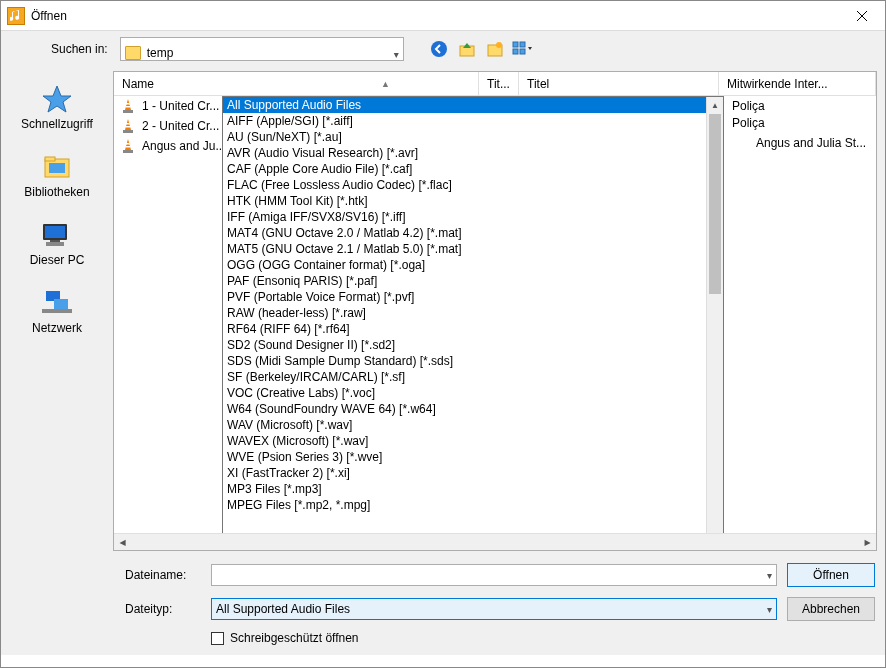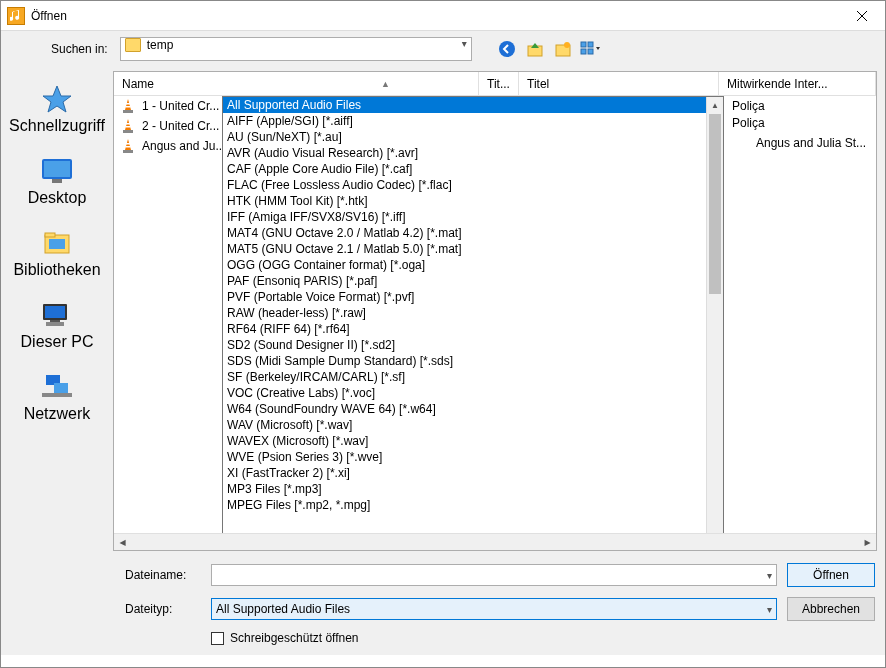--- a/index.html
+++ b/index.html
@@ -5,31 +5,31 @@
 * { box-sizing: border-box; margin: 0; padding: 0; font-family: "Segoe UI", Tahoma, sans-serif; font-size: 12px; }
 body { background: #fff; width: 886px; height: 668px; overflow: hidden; border: 1px solid #888; }
 
 .titlebar { height: 30px; display: flex; align-items: center; padding: 0 0 0 6px; background: #fff; border-bottom: 1px solid #ddd; }
 .titlebar .app-icon { width: 18px; height: 18px; background: #f7a823; border: 1px solid #c77c00; display: flex; align-items: center; justify-content: center; color: #fff; font-size: 10px; margin-right: 6px; }
 .titlebar .title { flex: 1; }
 .titlebar .close { width: 46px; height: 30px; display: flex; align-items: center; justify-content: center; cursor: pointer; }
 
 .toolbar { height: 36px; display: flex; align-items: center; padding: 4px 24px 4px 50px; gap: 6px; background: #f0f0f0; }
 .toolbar .label { margin-right: 6px; }
-.toolbar .folder-dd { display: flex; align-items: flex-start; border: 1px solid #adadad; background: #fff; height: 24px; width: 352px; padding: 0 4px; }
+.toolbar .folder-dd { display: flex; align-items: flex-end; border: 1px solid #adadad; background: #fff; height: 24px; width: 284px; padding: 0 4px; }
 .toolbar .folder-dd .folder-ico { width: 16px; height: 14px; background: #ffd96a; border: 1px solid #d1a12b; border-radius: 1px; margin-right: 6px; }
 .toolbar .folder-dd span.txt { flex: 1; }
 .toolbar .folder-dd .chev { font-size: 10px; color: #555; }
 .toolbar .nav-btn { width: 22px; height: 22px; display: flex; align-items: center; justify-content: center; cursor: pointer; }
 
 .main { display: flex; height: 488px; background: #f0f0f0; }
 .sidebar { width: 112px; display: flex; flex-direction: column; align-items: center; padding-top: 12px; gap: 12px; }
 .sidebar .place { display: flex; flex-direction: column; align-items: center; gap: 2px; cursor: pointer; width: 100%; padding: 4px 0; }
 .sidebar .place .ico { width: 36px; height: 32px; display: flex; align-items: center; justify-content: center; }
-.sidebar .place .lbl { font-size: 16px; color: #000; }
+.sidebar .place .lbl { font-size: 12px; color: #000; }
 
 .filearea { flex: 1; background: #fff; border: 1px solid #adadad; margin: 4px 8px 4px 0; position: relative; display: flex; flex-direction: column; }
 .colheaders { display: flex; border-bottom: 1px solid #e0e0e0; height: 24px; align-items: center; }
 .colheaders .col { padding: 0 8px; height: 100%; display: flex; align-items: center; border-right: 1px solid #e0e0e0; }
 .col.name { width: 365px; justify-content: space-between; }
 .col.tit { width: 40px; }
 .col.titel { width: 200px; }
 .col.mitw { flex: 1; }
 
 .filelist { flex: 1; overflow: hidden; position: relative; }
@@ -118,30 +118,20 @@
 
 <div class="main">
   <div class="sidebar">
     <div class="place">
       <div class="ico">
           <svg width="32" height="30" viewBox="0 0 32 30">
             <path d="M16 2 L20 12 L30 12 L22 18 L25 28 L16 22 L7 28 L10 18 L2 12 L12 12 Z" fill="#4aa0e8" stroke="#2a6aa8"></path>
           </svg>
         </div>
       <span class="lbl">Schnellzugriff</span>
-    </div>
-    <div class="place">
-      <div class="ico">
-          <svg width="34" height="28" viewBox="0 0 34 28">
-            <rect x="2" y="2" width="30" height="20" rx="2" fill="#1e6fd6"></rect>
-            <rect x="4" y="4" width="26" height="16" fill="#4aa0e8"></rect>
-            <rect x="12" y="22" width="10" height="4" fill="#777"></rect>
-          </svg>
-        </div>
-      <span class="lbl">Desktop</span>
     </div>
     <div class="place">
       <div class="ico">
           <svg width="32" height="28" viewBox="0 0 32 28">
             <rect x="4" y="6" width="24" height="18" fill="#ffd96a" stroke="#d1a12b"></rect>
             <rect x="4" y="4" width="10" height="4" fill="#ffd96a" stroke="#d1a12b"></rect>
             <rect x="8" y="10" width="16" height="10" fill="#4aa0e8"></rect>
           </svg>
         </div>
       <span class="lbl">Bibliotheken</span>

